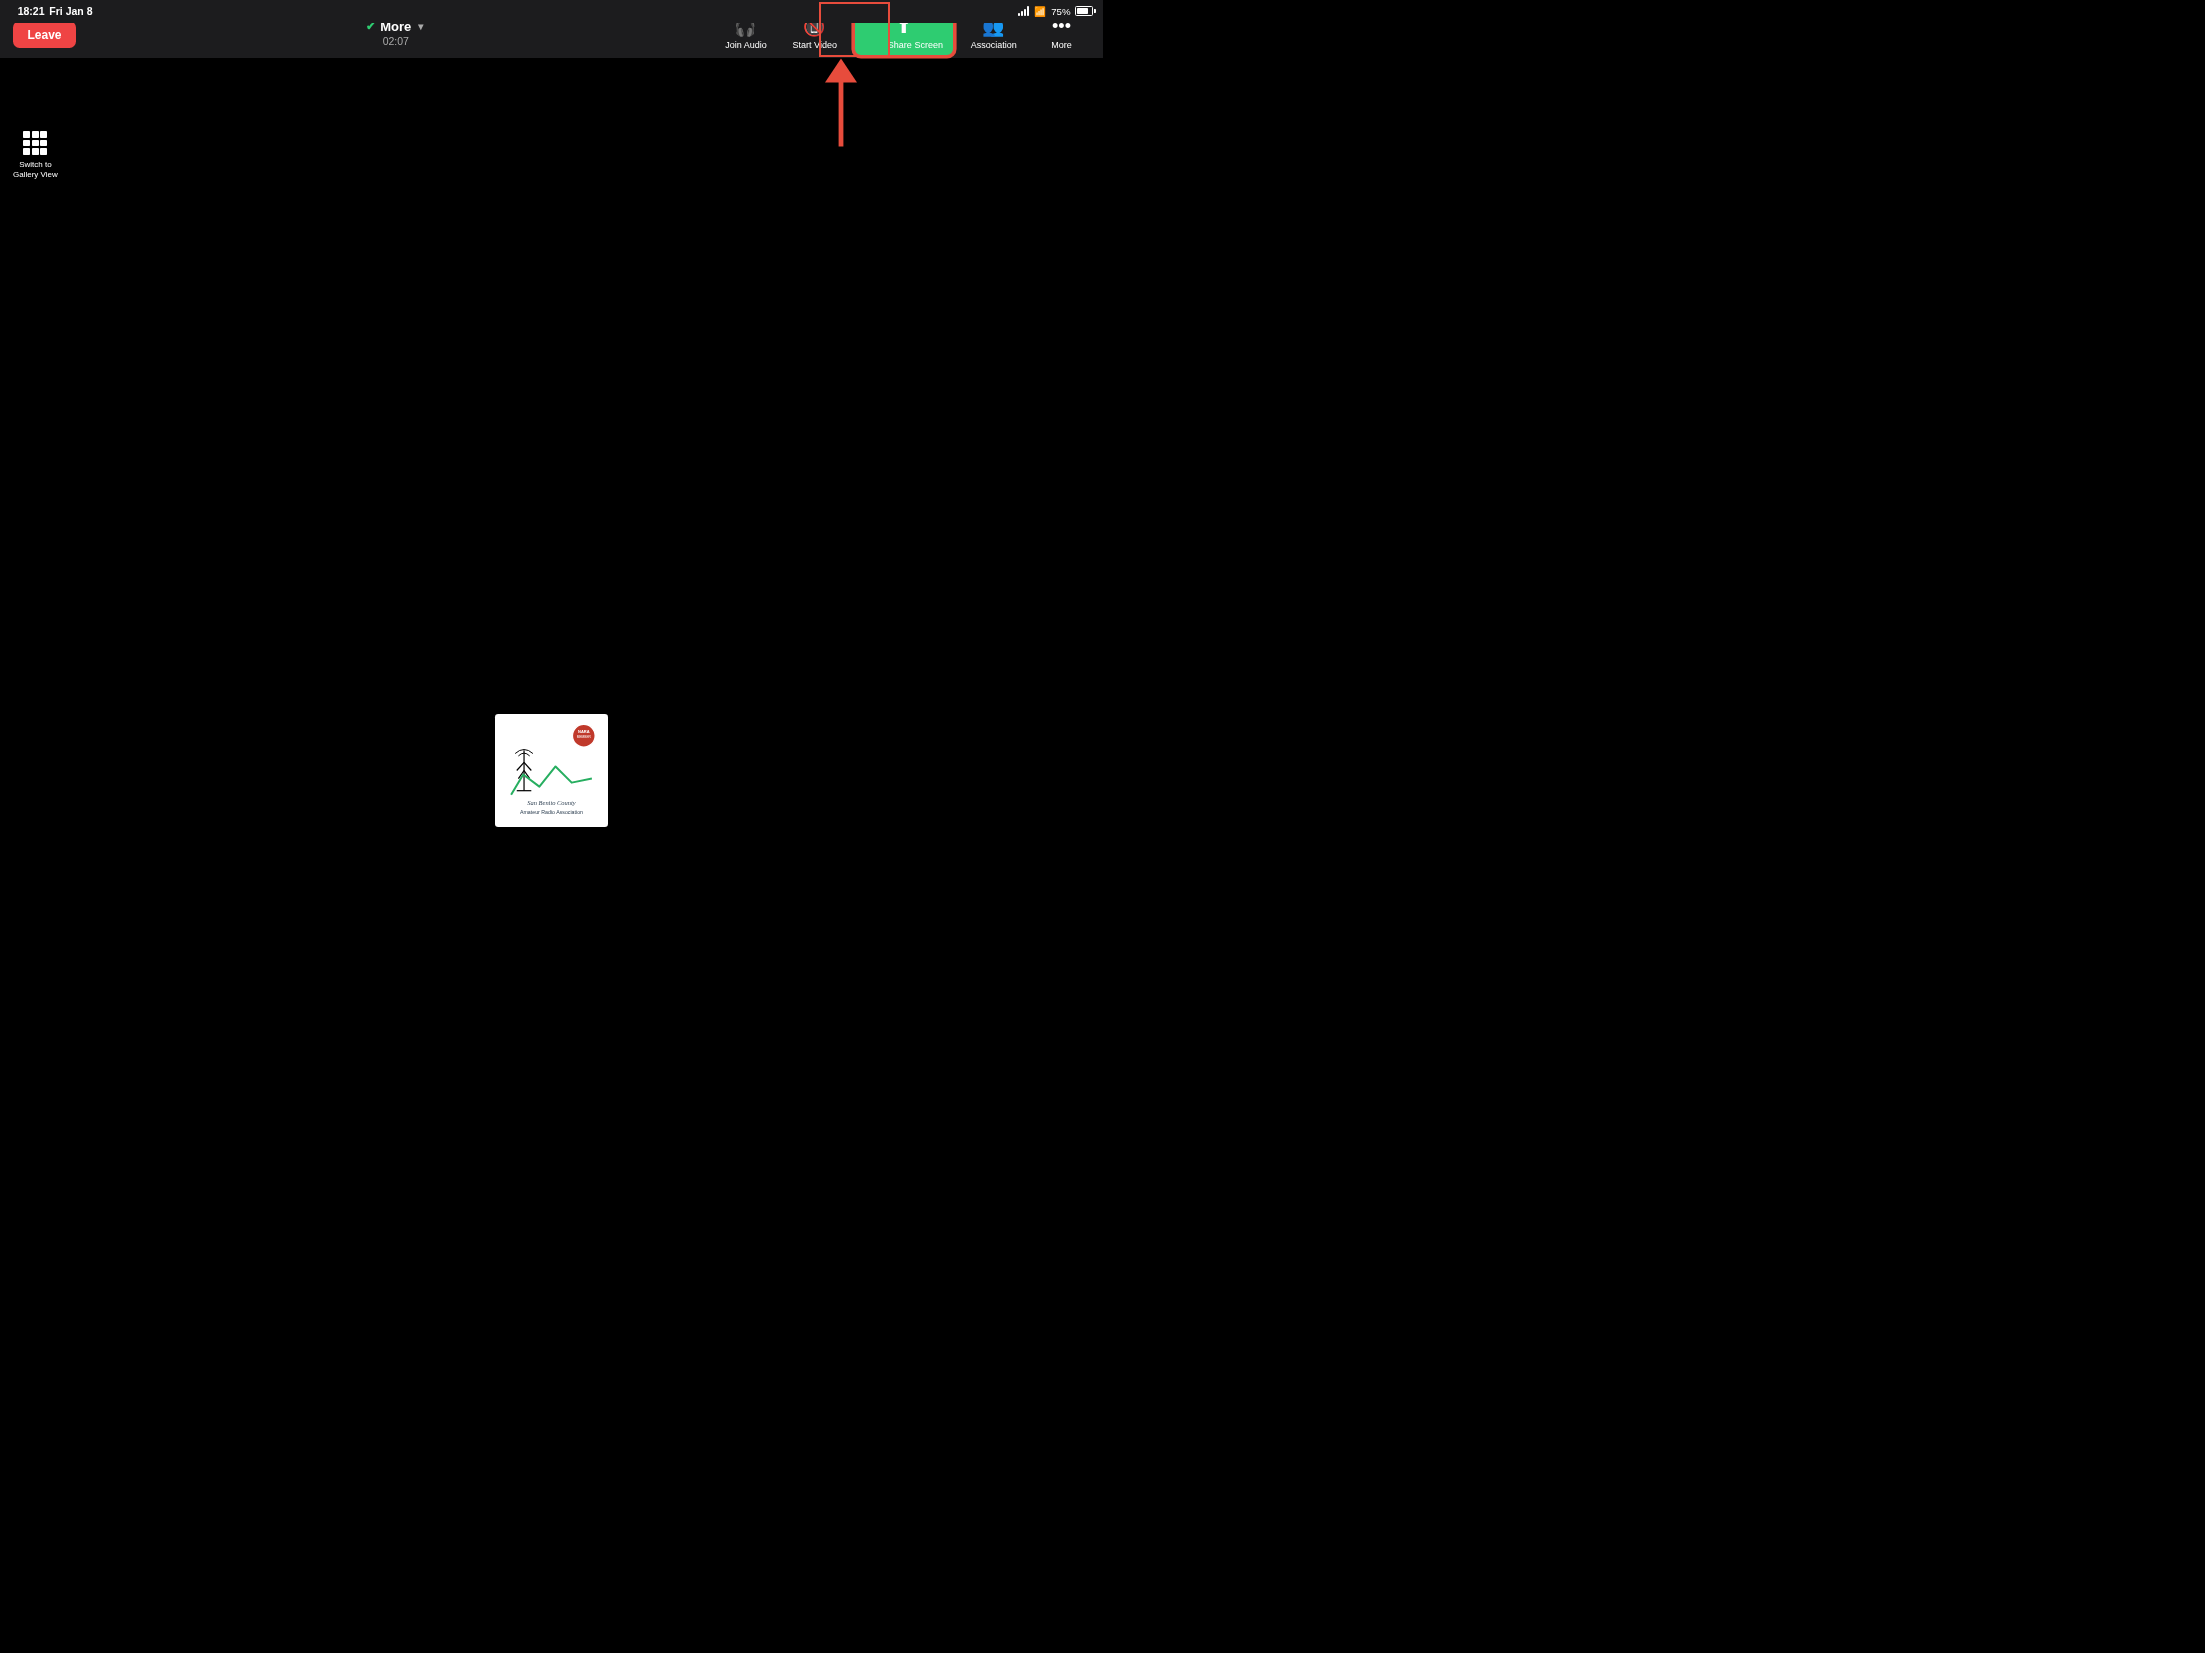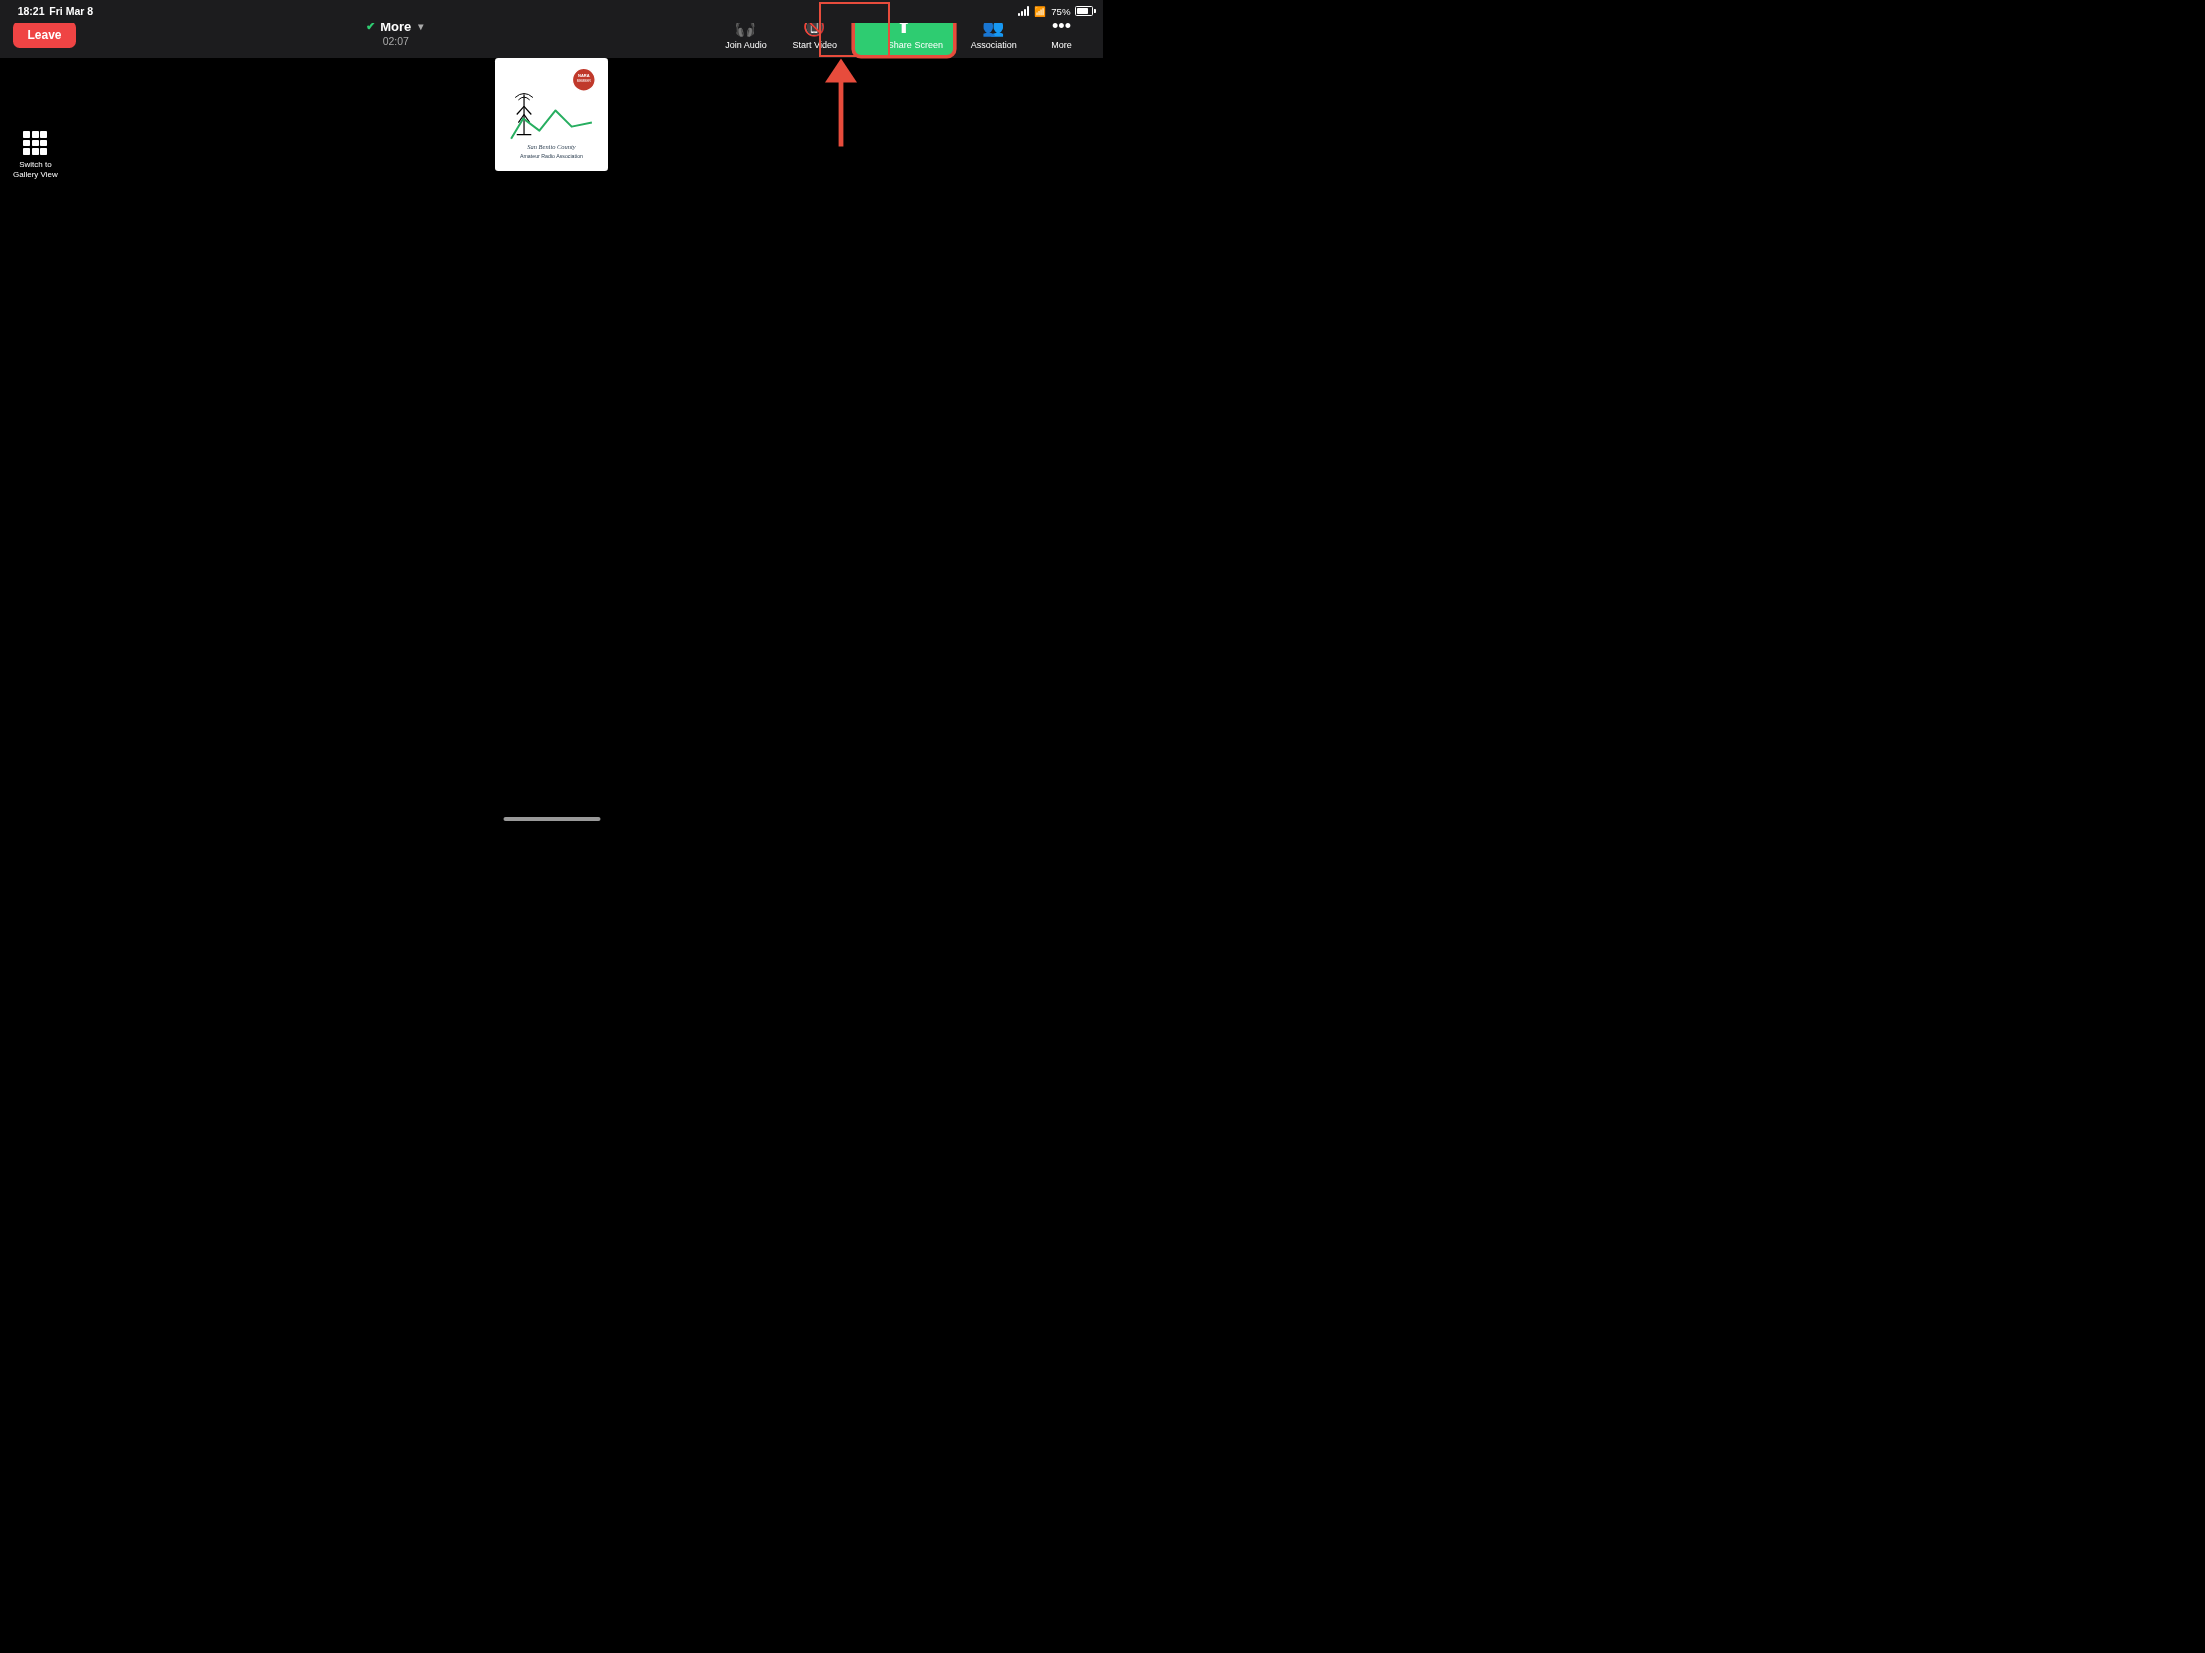--- a/index.html
+++ b/index.html
@@ -237,21 +237,21 @@
 
     
     .main-content {
       position: absolute;
       top: 58px;
       left: 0;
       right: 0;
       bottom: 0;
       background: #000;
       display: flex;
-      align-items: flex-start;
+      align-items: flex-end;
       justify-content: center;
     }
 
     
     .gallery-view-btn {
       position: absolute;
       top: 73px;
       left: 13px;
       display: flex;
       flex-direction: column;
@@ -307,21 +307,21 @@
       border-radius: 2.4px;
       opacity: 0.6;
     }
   </style>
 </head>
 <body>
 
 <div class="status-bar">
   <div class="status-bar-left">
     <span>18:21</span>
-    <span>Fri Mar 8</span>
+    <span>Fri Jan 8</span>
   </div>
   <div class="status-bar-right">
     <div class="signal-bars">
       <div class="signal-bar" style="height:3.2px"></div>
       <div class="signal-bar" style="height:4.8px"></div>
       <div class="signal-bar" style="height:7.3px"></div>
       <div class="signal-bar" style="height:9.7px"></div>
     </div>
     <span class="wifi-icon">📶</span>
     <span>75%</span>

